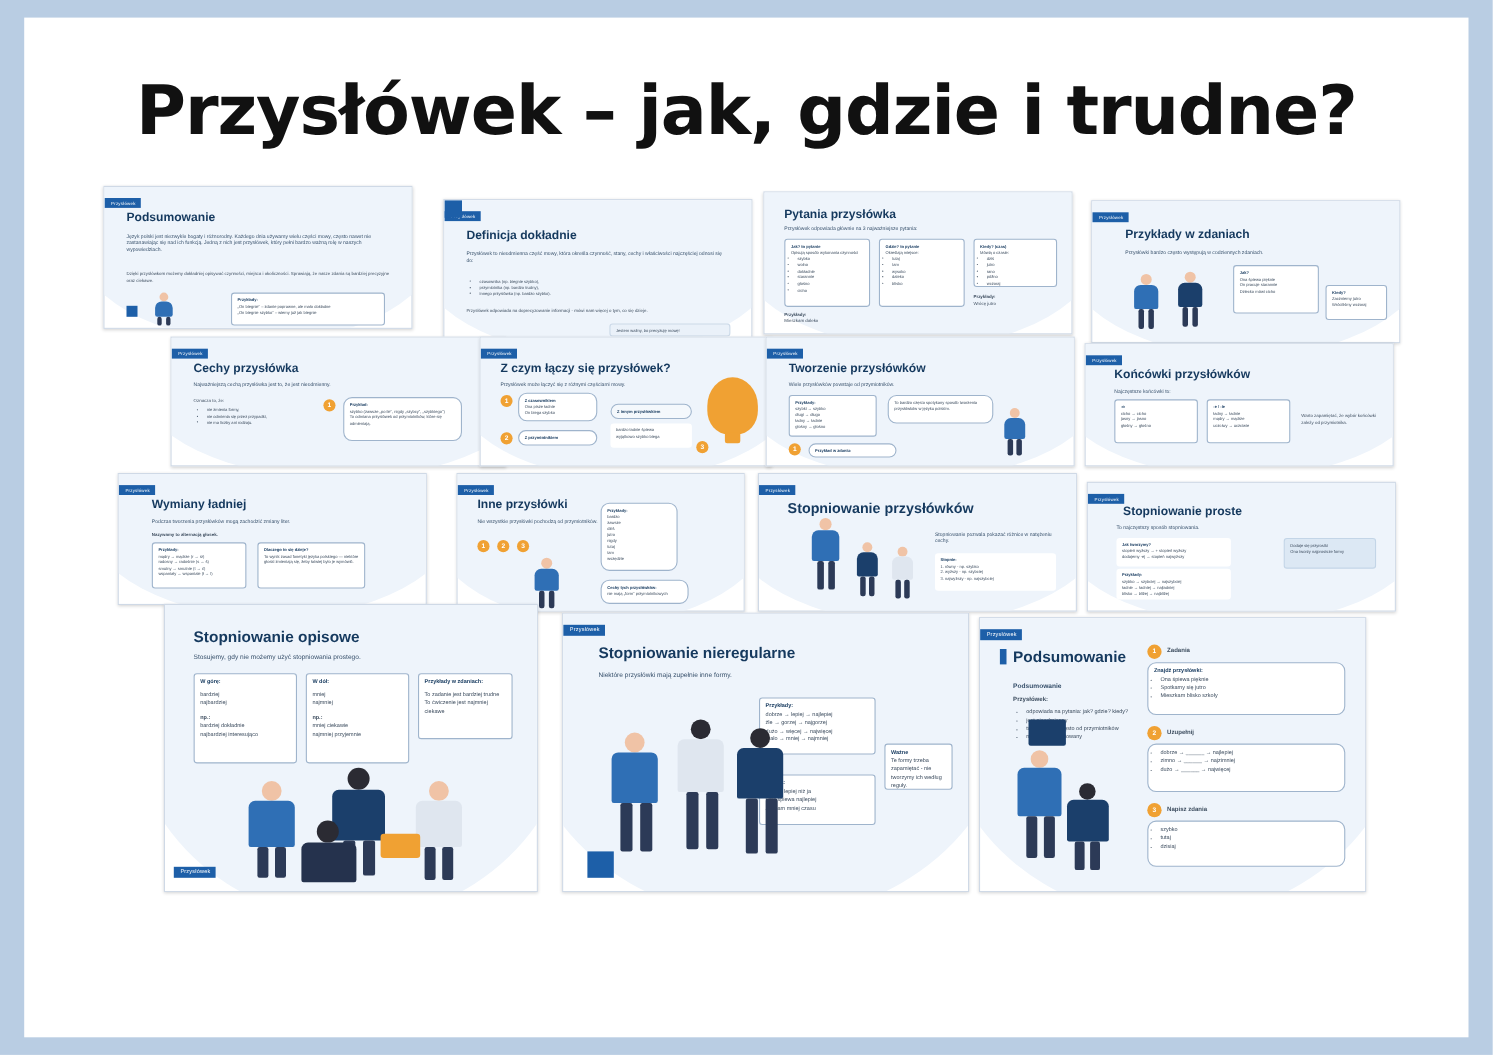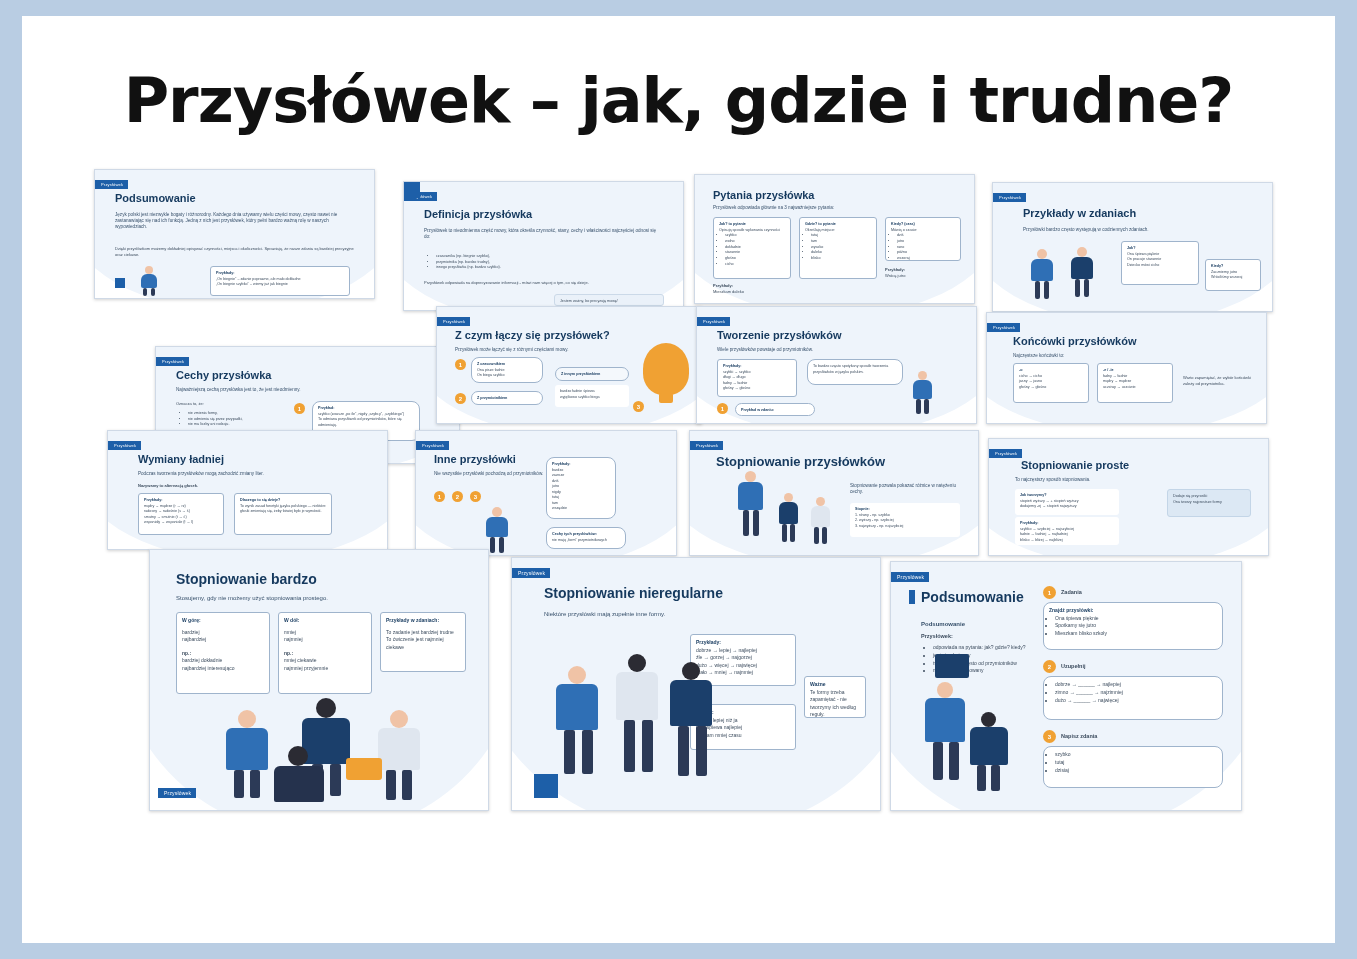--- a/index.html
+++ b/index.html
@@ -124,21 +124,21 @@
         <div class="head skin" style="left:8px;top:0;width:8px;height:8px;"></div>
         <div class="body blue" style="left:4px;top:8px;width:16px;height:14px;"></div>
         <div class="leg" style="left:6px;top:22px;width:4px;height:8px;"></div>
         <div class="leg" style="left:14px;top:22px;width:4px;height:8px;"></div>
       </div>
     </div>
 
     <div class="slide" style="left:381px;top:165px;width:281px;height:130px;">
       <div class="bg-wave"></div>
       <div class="tag">Przysłówek</div>
-      <div class="s-title" style="left:20px;top:26px;">Definicja przysłówka</div>
+      <div class="s-title" style="left:20px;top:26px;">Definicja dokładnie</div>
       <div class="s-sub" style="left:20px;top:46px;width:238px;">Przysłówek to nieodmienna część mowy, która określa czynność, stany, cechy i właściwości najczęściej odnosi się do:</div>
       <ul class="tiny" style="position:absolute;left:26px;top:72px;width:200px;color:#3c4c5e;">
         <li>czasownika (np. biegnie szybko),</li>
         <li>przymiotnika (np. bardzo trudny),</li>
         <li>innego przysłówka (np. bardzo szybko).</li>
       </ul>
       <div class="s-body" style="left:20px;top:98px;width:230px;">Przysłówek odpowiada na doprecyzowanie informacji - mówi nam więcej o tym, co się dzieje.</div>
       <div class="box" style="left:150px;top:112px;width:110px;height:12px;background:#eaf1f9;border-color:#cbd9e8;">
         <span>Jestem ważny, bo precyzuję mowę!</span>
       </div>
@@ -216,21 +216,21 @@
         <div class="leg" style="left:17px;top:36px;width:5px;height:18px;"></div>
       </div>
       <div class="person" style="left:74px;top:58px;width:34px;height:58px;">
         <div class="head skin" style="left:10px;top:6px;width:10px;height:10px;"></div>
         <div class="body dblue" style="left:4px;top:16px;width:22px;height:22px;"></div>
         <div class="leg" style="left:8px;top:38px;width:5px;height:18px;"></div>
         <div class="leg" style="left:17px;top:38px;width:5px;height:18px;"></div>
       </div>
     </div>
 
-    <div class="slide" style="left:133px;top:290px;width:305px;height:118px;margin-top:40px;">
+    <div class="slide" style="left:133px;top:290px;width:305px;height:118px;">
       <div class="bg-wave"></div>
       <div class="tag">Przysłówek</div>
       <div class="s-title" style="left:20px;top:22px;">Cechy przysłówka</div>
       <div class="s-sub" style="left:20px;top:40px;width:230px;">Najważniejszą cechą przysłówka jest to, że jest nieodmienny.</div>
       <div class="s-body" style="left:20px;top:54px;">Oznacza to, że:</div>
       <ul class="tiny" style="position:absolute;left:26px;top:64px;width:110px;color:#3c4c5e;">
         <li>nie zmienia formy,</li>
         <li>nie odmienia się przez przypadki,</li>
         <li>nie ma liczby ani rodzaju.</li>
       </ul>
@@ -425,21 +425,21 @@
         <div>blisko → bliżej → najbliżej</div>
       </div>
       <div class="box" style="left:178px;top:50px;width:84px;height:28px;background:#dce8f4;border-color:#c3d5e7;">
         <div>Dodaje się przyrostki</div>
         <div>Ona tworzy najprostsze formy</div>
       </div>
     </div>
 
     <div class="slide" style="left:127px;top:533px;width:340px;height:262px;">
       <div class="bg-wave"></div>
-      <div class="s-title" style="left:26px;top:22px;font-size:14px;">Stopniowanie bardzo</div>
+      <div class="s-title" style="left:26px;top:22px;font-size:14px;">Stopniowanie opisowe</div>
       <div class="s-sub" style="left:26px;top:44px;width:280px;font-size:6px;">Stosujemy, gdy nie możemy użyć stopniowania prostego.</div>
       <div class="box" style="left:26px;top:62px;width:94px;height:82px;font-size:5px;">
         <b>W górę:</b>
         <div style="margin-top:4px;">bardziej</div>
         <div>najbardziej</div>
         <div style="margin-top:6px;font-weight:bold;">np.:</div>
         <div>bardziej dokładnie</div>
         <div>najbardziej interesująco</div>
       </div>
       <div class="box" style="left:128px;top:62px;width:94px;height:82px;font-size:5px;">

